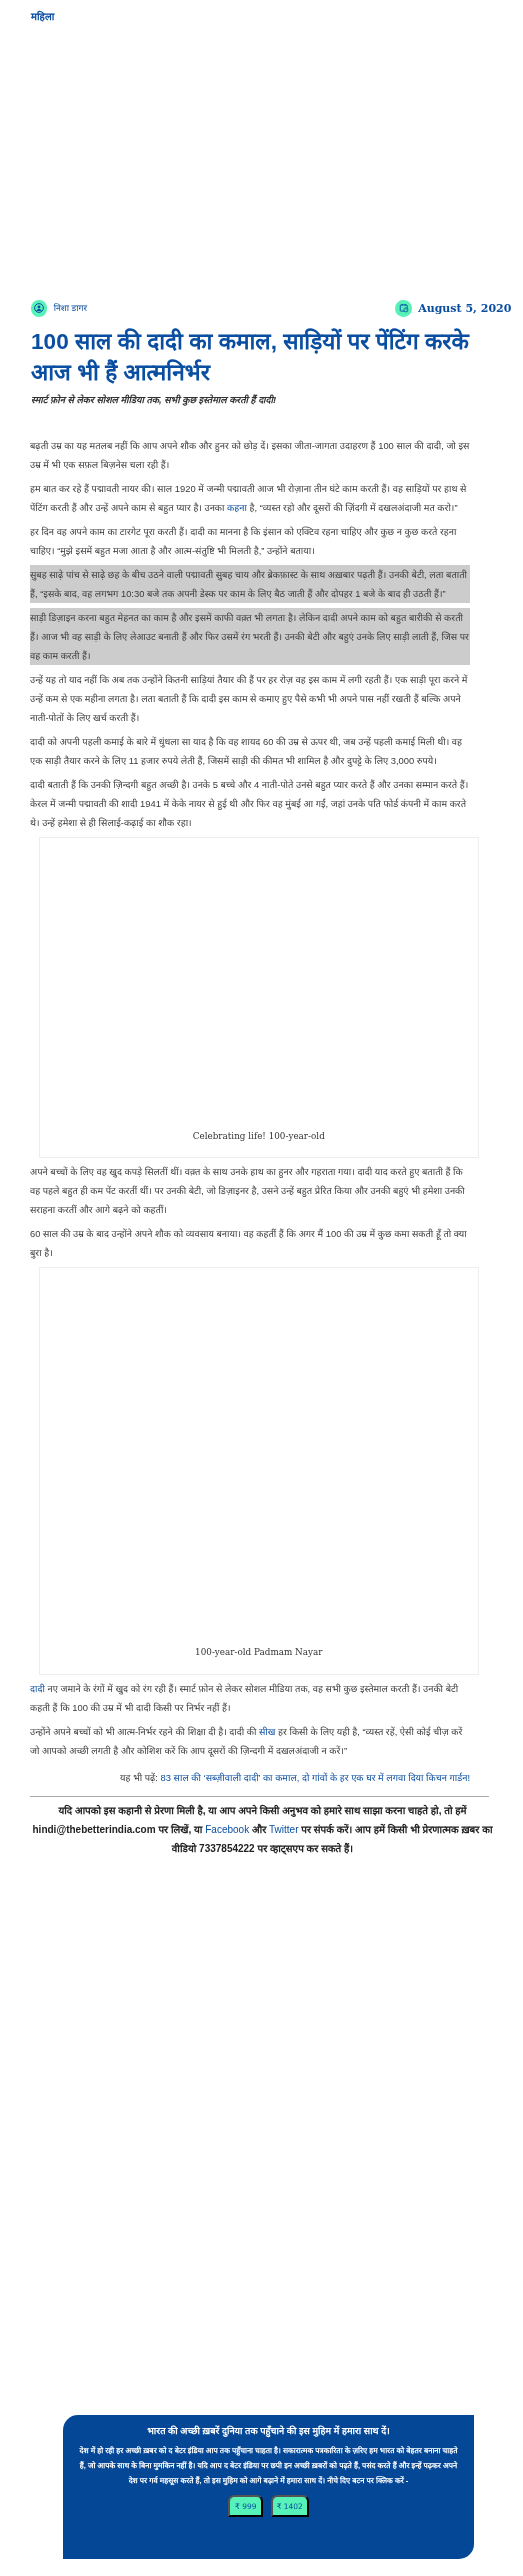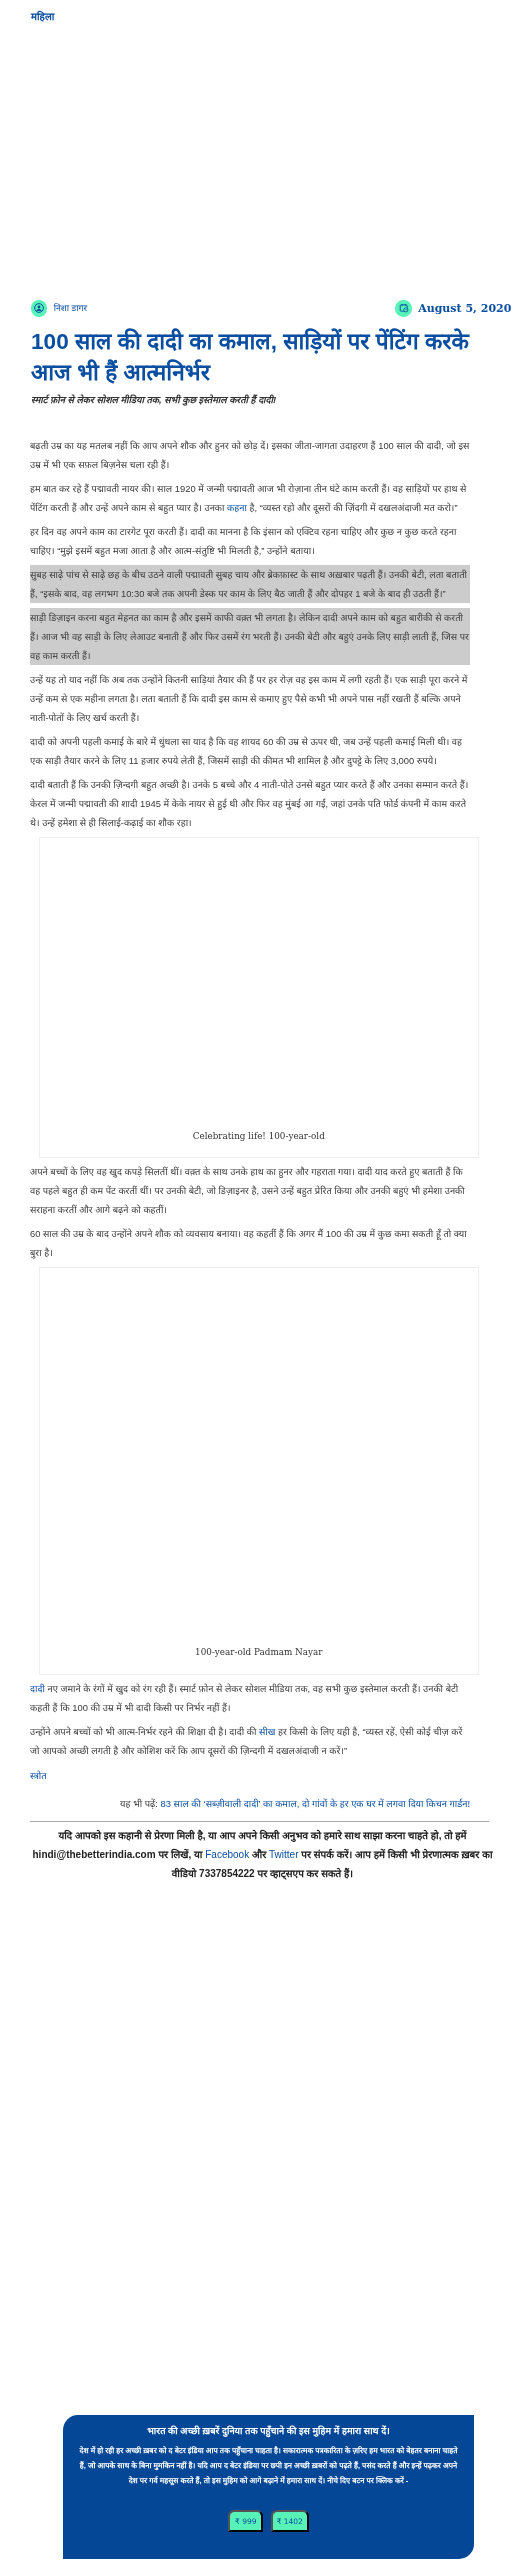--- a/index.html
+++ b/index.html
@@ -66,21 +66,21 @@
   .divider { border: none; border-top: 0.6px solid #aaaaaa; margin: 8.8px 0 3.8px 0; width: 459px; }
   .cta-text { font-size: 10px; font-weight: bold; line-height: 19px; color: #222; width: 465px; text-align: center; }
 
   .support-box {
     position: absolute; left: 63px; width: 411px; top: 2415px; height: 144px;
     background: #044797; border-radius: 15px 0 15px 0;
     color: #fff; text-align: center; padding: 8.8px 12.6px;
   }
   .support-box h3 { font-size: 9.4px; font-weight: bold; margin-bottom: 6.3px; }
   .support-box p { font-size: 7.5px; font-weight: bold; line-height: 15px; }
-  .amounts { display: flex; justify-content: center; gap: 7.5px; margin-top: 22px; }
+  .amounts { display: flex; justify-content: center; gap: 7.5px; margin-top: 7px; }
   .amount-btn {
     background: #57f2b8; color: #0a4ea1; font-size: 7.5px;
     width: 35px; height: 22px; border-radius: 6.3px 6.3px 0 0;
     display: flex; align-items: center; justify-content: center;
     font-family: "DejaVu Sans", sans-serif;
   }
   .amount-btn.wide { width: 38px; }
 </style>
 </head>
 <body>
@@ -118,37 +118,36 @@
 <div class="article">
   <p>बढ़ती उम्र का यह मतलब नहीं कि आप अपने शौक और हुनर को छोड़ दें। इसका जीता-जागता उदाहरण हैं 100 साल की दादी, जो इस उम्र में भी एक सफ़ल बिज़नेस चला रही हैं।</p>
   <p><span>हम बात कर रहे हैं पद्मावती नायर की। साल 1920 में जन्मी पद्मावती आज भी रोज़ाना तीन घंटे काम करती हैं। वह साड़ियों पर हाथ से पेंटिंग करती हैं और उन्हें अपने काम से बहुत प्यार है। उनका </span><a>कहना</a><span> है, “व्यस्त रहो और दूसरों की ज़िंदगी में दखलअंदाजी मत करो।”</span></p>
   <p>हर दिन वह अपने काम का टारगेट पूरा करती हैं। दादी का मानना है कि इंसान को एक्टिव रहना चाहिए और कुछ न कुछ करते रहना चाहिए। “मुझे इसमें बहुत मजा आता है और आत्म-संतुष्टि भी मिलती है,” उन्होंने बताया।</p>
 
 
   <p class="hl">सुबह साढ़े पांच से साढ़े छह के बीच उठने वाली पद्मावती सुबह चाय और ब्रेकफ़ास्ट के साथ अख़बार पढ़ती हैं। उनकी बेटी, लता बताती हैं, “इसके बाद, वह लगभग 10:30 बजे तक अपनी डेस्क पर काम के लिए बैठ जाती हैं और दोपहर 1 बजे के बाद ही उठती हैं।”</p>
   <p class="hl">साड़ी डिज़ाइन करना बहुत मेहनत का काम है और इसमें काफी वक़्त भी लगता है। लेकिन दादी अपने काम को बहुत बारीकी से करती हैं। आज भी वह साड़ी के लिए लेआउट बनाती हैं और फिर उसमें रंग भरती हैं। उनकी बेटी और बहुएं उनके लिए साड़ी लाती हैं, जिस पर वह काम करती हैं।</p>
   <p>उन्हें यह तो याद नहीं कि अब तक उन्होंने कितनी साड़ियां तैयार की हैं पर हर रोज़ वह इस काम में लगी रहती हैं। एक साड़ी पूरा करने में उन्हें कम से एक महीना लगता है। लता बताती हैं कि दादी इस काम से कमाए हुए पैसे कभी भी अपने पास नहीं रखती हैं बल्कि अपने नाती-पोतों के लिए खर्च करती हैं।</p>
   <p>दादी को अपनी पहली कमाई के बारे में धुंधला सा याद है कि वह शायद 60 की उम्र से ऊपर थी, जब उन्हें पहली कमाई मिली थी। वह एक साड़ी तैयार करने के लिए 11 हजार रुपये लेती हैं, जिसमें साड़ी की कीमत भी शामिल है और दुपट्टे के लिए 3,000 रुपये।</p>
-  <p>दादी बताती हैं कि उनकी ज़िन्दगी बहुत अच्छी है। उनके 5 बच्चे और 4 नाती-पोते उनसे बहुत प्यार करते हैं और उनका सम्मान करते हैं। केरल में जन्मी पद्मावती की शादी 1945 में केके नायर से हुई थी और फिर वह मुंबई आ गईं, जहां उनके पति फोर्ड कंपनी में काम करते थे। उन्हें हमेशा से ही सिलाई-कढ़ाई का शौक रहा।</p>
+  <p>दादी बताती हैं कि उनकी ज़िन्दगी बहुत अच्छी है। उनके 5 बच्चे और 4 नाती-पोते उनसे बहुत प्यार करते हैं और उनका सम्मान करते हैं। केरल में जन्मी पद्मावती की शादी 1941 में केके नायर से हुई थी और फिर वह मुंबई आ गईं, जहां उनके पति फोर्ड कंपनी में काम करते थे। उन्हें हमेशा से ही सिलाई-कढ़ाई का शौक रहा।</p>
 
   <div class="figure" style="height:321px">
     <span class="caption">Celebrating life! 100-year-old</span>
   </div>
 
   <p>अपने बच्चों के लिए वह खुद कपड़े सिलतीं थीं। वक़्त के साथ उनके हाथ का हुनर और गहराता गया। दादी याद करते हुए बताती हैं कि वह पहले बहुत ही कम पेंट करतीं थीं। पर उनकी बेटी, जो डिज़ाइनर है, उसने उन्हें बहुत प्रेरित किया और उनकी बहुएं भी हमेशा उनकी सराहना करतीं और आगे बढ़ने को कहतीं।</p>
   <p>60 साल की उम्र के बाद उन्होंने अपने शौक को व्यवसाय बनाया। वह कहतीं हैं कि अगर मैं 100 की उम्र में कुछ कमा सकती हूँ तो क्या बुरा है।</p>
 
   <div class="figure" style="height:408px">
     <span class="caption">100-year-old Padmam Nayar</span>
   </div>
 
   <p><a>दादी</a><span> नए जमाने के रंगों में खुद को रंग रही हैं। स्मार्ट फ़ोन से लेकर सोशल मीडिया तक, वह सभी कुछ इस्तेमाल करती हैं। उनकी बेटी कहती हैं कि 100 की उम्र में भी दादी किसी पर निर्भर नहीं हैं।</span></p>
   <p><span>उन्होंने अपने बच्चों को भी आत्म-निर्भर रहने की शिक्षा दी है। दादी की </span><a>सीख</a><span> हर किसी के लिए यही है, “व्यस्त रहें, ऐसी कोई चीज़ करें जो आपको अच्छी लगती है और कोशिश करें कि आप दूसरों की ज़िन्दगी में दखलअंदाजी न करें।”</span></p>
 
-  <div class="source"><a>स्त्रोत</a></div>
 
   <div class="readmore"><span>यह भी पढ़ें: </span><a>83 साल की ‘सब्ज़ीवाली दादी’ का कमाल, दो गांवों के हर एक घर में लगवा दिया किचन गार्डन!</a></div>
 
   <hr class="divider">
 
   <div class="cta-text"><span>यदि आपको इस कहानी से प्रेरणा मिली है, या आप अपने किसी अनुभव को हमारे साथ साझा करना चाहते हो, तो हमें hindi@thebetterindia.com पर लिखें, या </span><a style="font-weight:normal">Facebook</a><span> और </span><a style="font-weight:normal">Twitter</a><span> पर संपर्क करें। आप हमें किसी भी प्रेरणात्मक ख़बर का वीडियो 7337854222 पर व्हाट्सएप कर सकते हैं।</span></div>
 </div>
 
 <div class="support-box">
   <h3>भारत की अच्छी ख़बरें दुनिया तक पहुँचाने की इस मुहिम में हमारा साथ दें।</h3>

